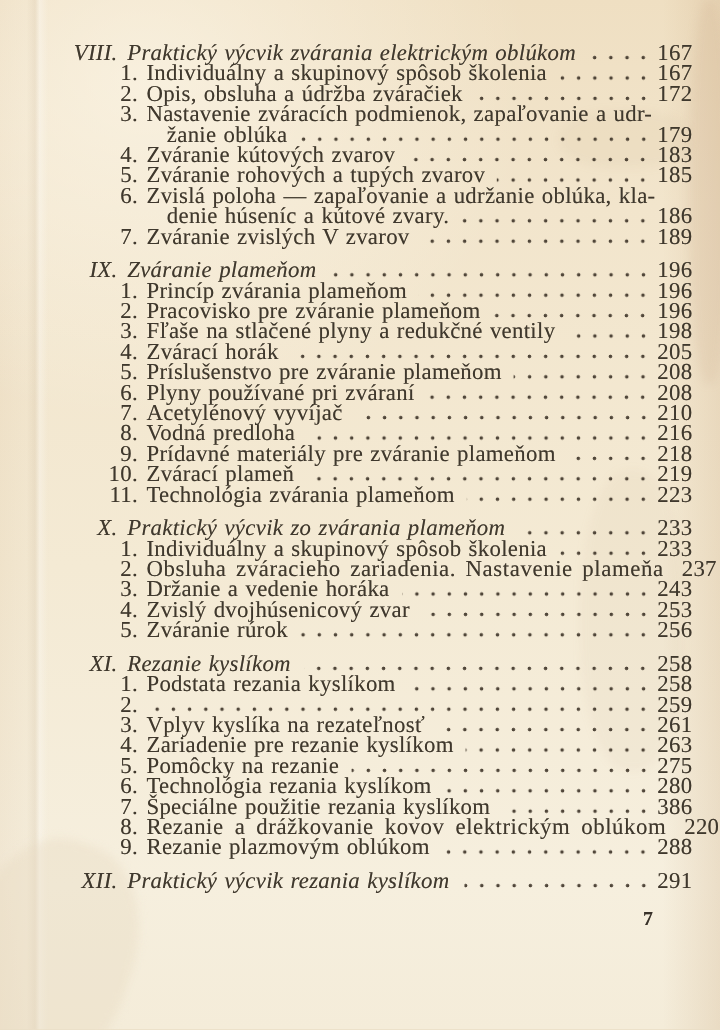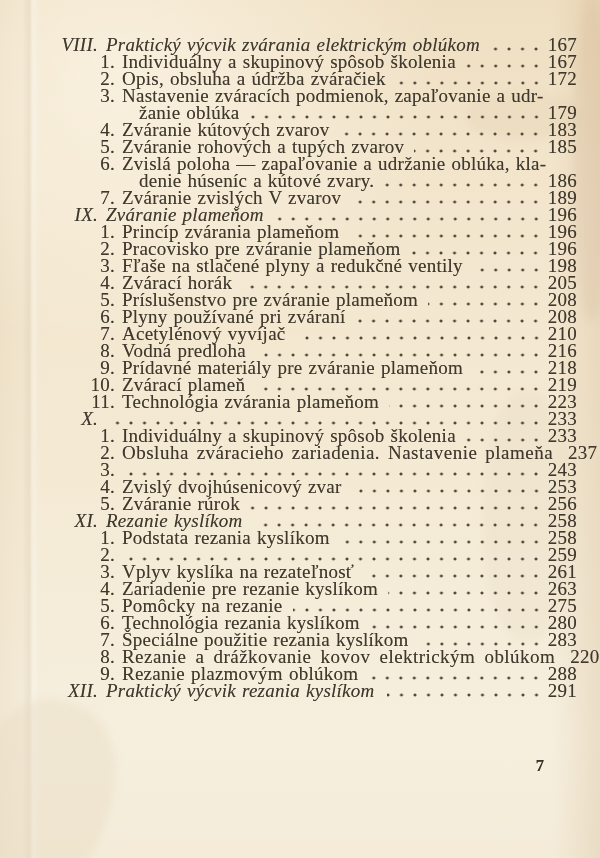--- a/index.html
+++ b/index.html
@@ -28,21 +28,21 @@
   .sm4 { left: -30px; bottom: -40px; width: 140px; height: 200px; background: rgba(230,216,190,0.35); transform: rotate(18deg); }
 
   .toc { position: absolute; top: 36px; left: 0; right: 23px; }
   .row {
     display: flex; align-items: baseline;
     line-height: 17px; font-size: 19px;
     letter-spacing: 0.25px; word-spacing: 1px;
     text-shadow: 0 0 0.5px rgba(63,53,40,0.45);
     white-space: nowrap;
   }
-  .section + .section { }
+  .section + .section { margin-top: 11px; }
   .rn  { flex: none; width: 98px;  text-align: right; font-style: italic; }
   .ttl { margin-left: 8px; font-style: italic; }
   .no  { flex: none; width: 115px; text-align: right; }
   .txt { margin-left: 7px; }
   .ind { flex: none; width: 122px; }
   .cont .txt { margin-left: 17px; }
   .leader {
     flex: 1 1 auto; min-width: 0; height: 4px;
     margin: 0 5px 0 10px;
     background-image: radial-gradient(circle, rgba(66,56,44,0.92) 1.15px, rgba(66,56,44,0) 1.8px);
@@ -203,37 +203,39 @@
         <span class="no">11.</span>
         <span class="txt">Technológia zvárania plameňom</span>
         <span class="leader"></span>
         <span class="pg">223</span>
       </div>
     </div>
 
     <div class="section">
       <div class="row chap">
         <span class="rn">X.</span>
+        <span class="ttl">Praktický výcvik zo zvárania plameňom</span>
         <span class="leader"></span>
         <span class="pg">233</span>
       </div>
       <div class="row item">
         <span class="no">1.</span>
         <span class="txt">Individuálny a skupinový spôsob školenia</span>
         <span class="leader"></span>
         <span class="pg">233</span>
       </div>
       <div class="row item noleader spread-sm">
         <span class="no">2.</span>
         <span class="txt">Obsluha zváracieho zariadenia. Nastavenie plameňa</span>
         <span class="leader"></span>
         <span class="pg">237</span>
       </div>
       <div class="row item">
         <span class="no">3.</span>
+        <span class="txt">Držanie a vedenie horáka</span>
         <span class="leader"></span>
         <span class="pg">243</span>
       </div>
       <div class="row item">
         <span class="no">4.</span>
         <span class="txt">Zvislý dvojhúsenicový zvar</span>
         <span class="leader"></span>
         <span class="pg">253</span>
       </div>
       <div class="row item">
@@ -283,21 +285,21 @@
       <div class="row item">
         <span class="no">6.</span>
         <span class="txt">Technológia rezania kyslíkom</span>
         <span class="leader"></span>
         <span class="pg">280</span>
       </div>
       <div class="row item">
         <span class="no">7.</span>
         <span class="txt">Špeciálne použitie rezania kyslíkom</span>
         <span class="leader"></span>
-        <span class="pg">283</span>
+        <span class="pg">386</span>
       </div>
       <div class="row item noleader spread">
         <span class="no">8.</span>
         <span class="txt">Rezanie a drážkovanie kovov elektrickým oblúkom</span>
         <span class="leader"></span>
         <span class="pg">220</span>
       </div>
       <div class="row item">
         <span class="no">9.</span>
         <span class="txt">Rezanie plazmovým oblúkom</span>

